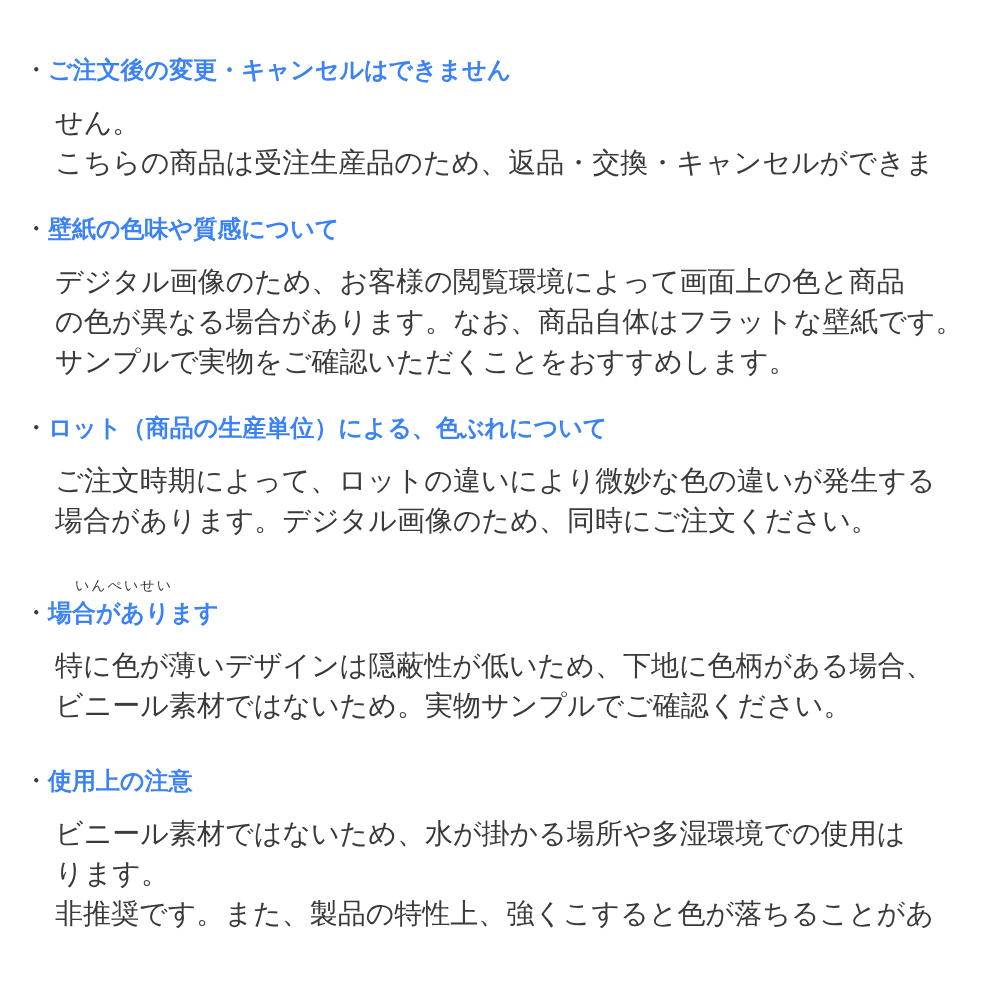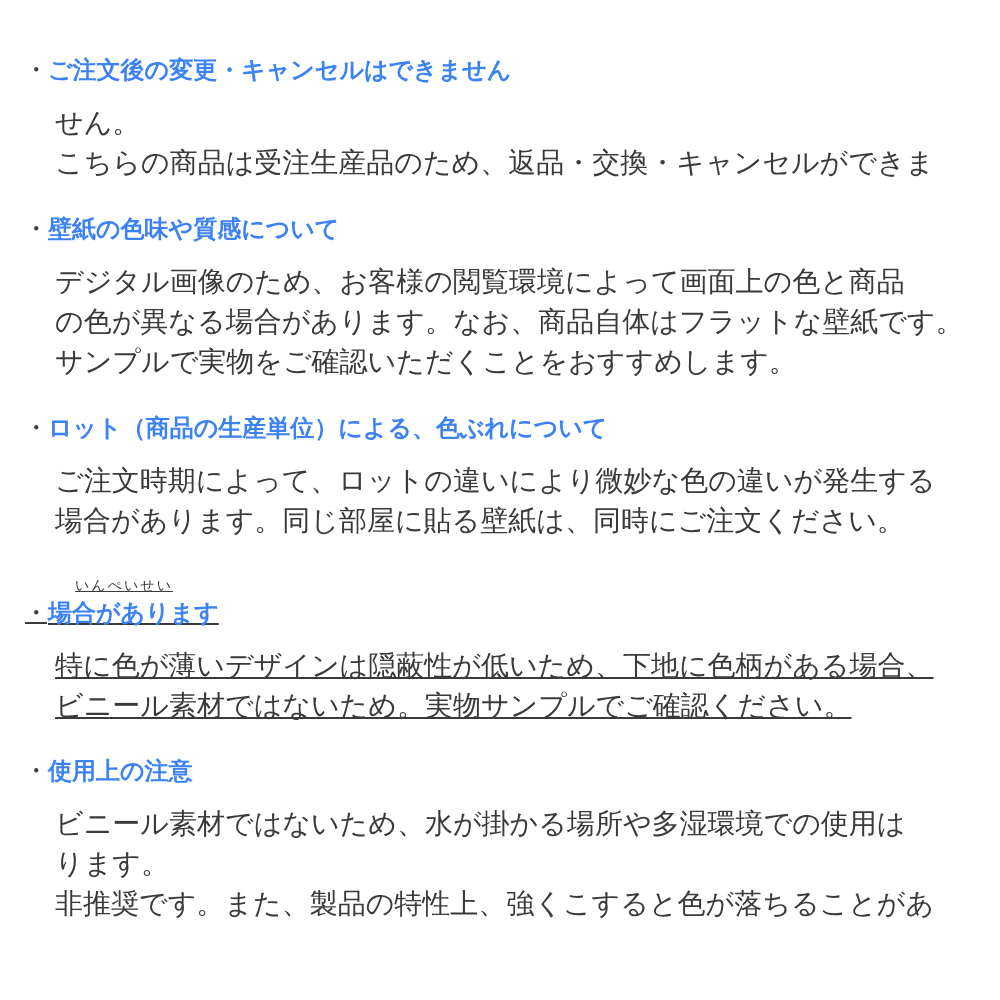--- a/index.html
+++ b/index.html
@@ -16,21 +16,21 @@
   }
   .page {
     box-sizing: border-box;
     width: 1000px;
     height: 1000px;
     padding: 52px 20px 0 25px;
     background: #ffffff;
   }
   .section { margin: 0 0 28px 0; }
   .section.mb-34 { margin-bottom: 34px; }
-  .section.mb-33 { margin-bottom: 27px; text-decoration: underline; }
+  .section.mb-33 { margin-bottom: 37px; }
   .heading-row {
     display: flex;
     align-items: flex-start;
     line-height: 36px;
   }
   .bullet {
     flex: 0 0 auto;
     width: 23px;
     font-size: 22px;
     font-weight: 700;
@@ -92,21 +92,21 @@
     </div>
   </section>
 
   <section class="section mb-34">
     <div class="heading-row">
       <span class="bullet">・</span>
       <h2 class="heading">ロット（商品の生産単位）による、色ぶれについて</h2>
     </div>
     <div class="body-text">
       <div class="body-line">ご注文時期によって、ロットの違いにより微妙な色の違いが発生する</div>
-      <div class="body-line">場合があります。同じ部屋に貼る壁紙は、同時にご注文ください。</div>
+      <div class="body-line">場合があります。デジタル画像のため、同時にご注文ください。</div>
     </div>
   </section>
 
   <section class="section mb-33">
     <div class="furigana">いんぺいせい</div>
     <div class="heading-row">
       <span class="bullet">・</span>
       <h2 class="heading">場合があります</h2>
     </div>
     <div class="body-text">

